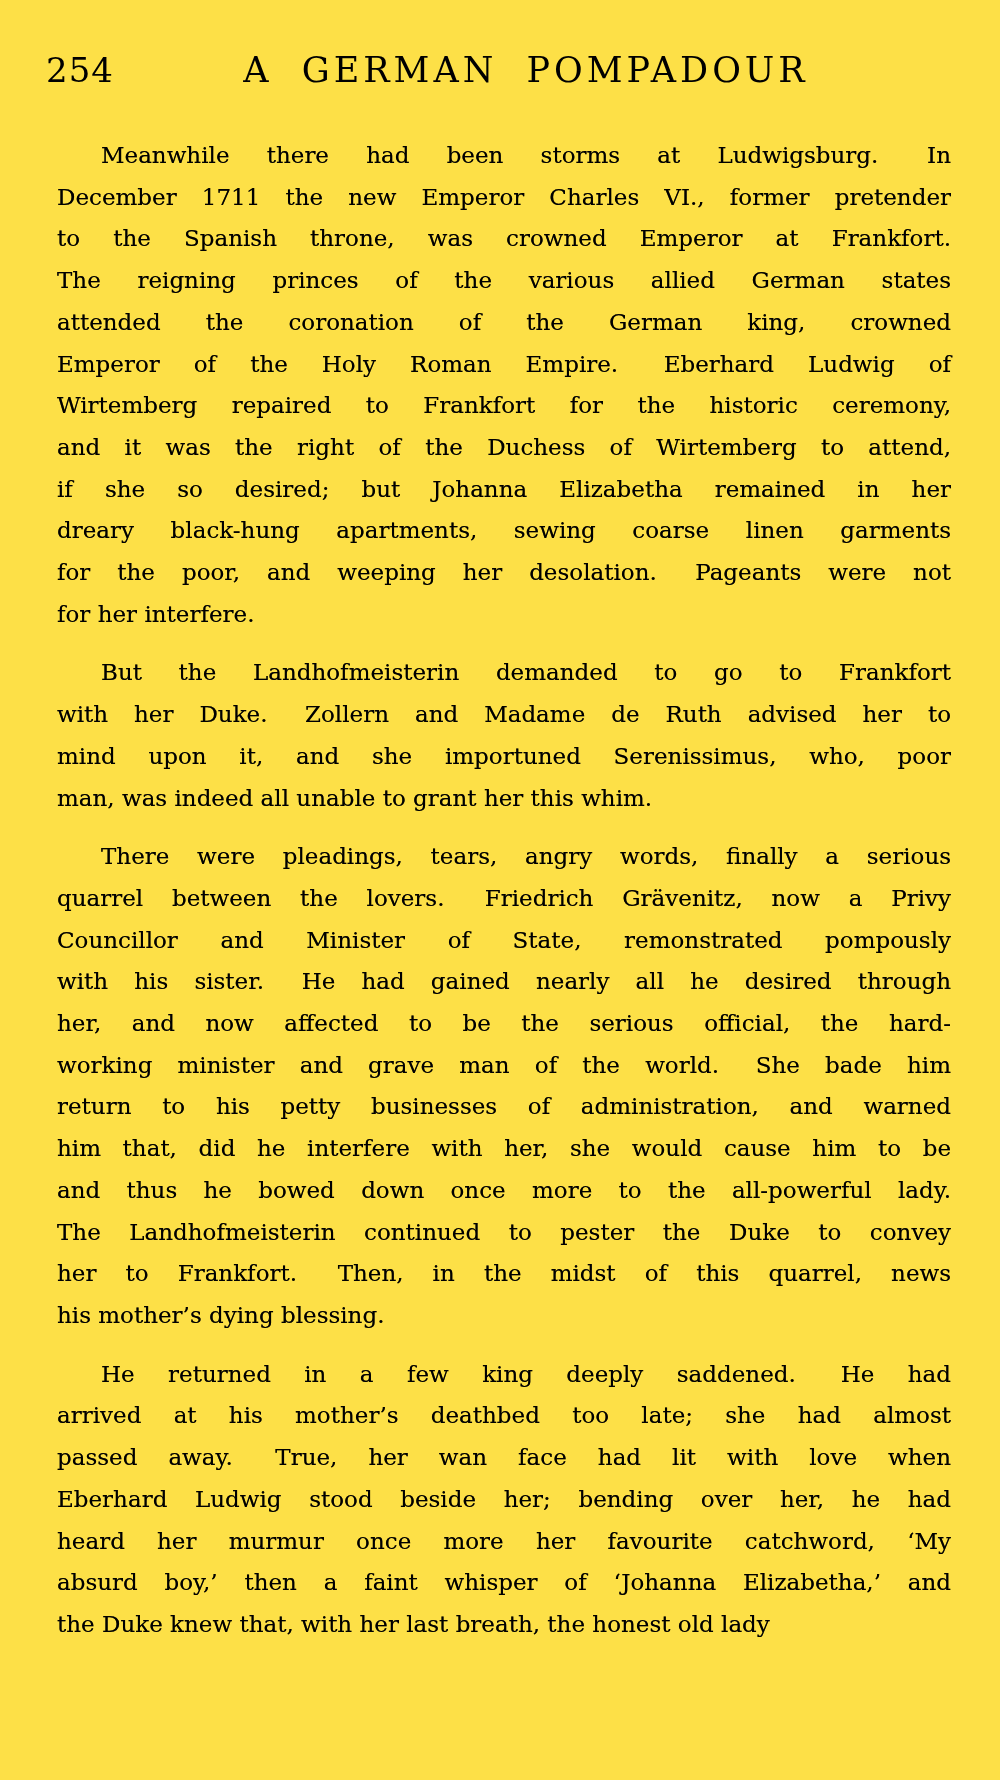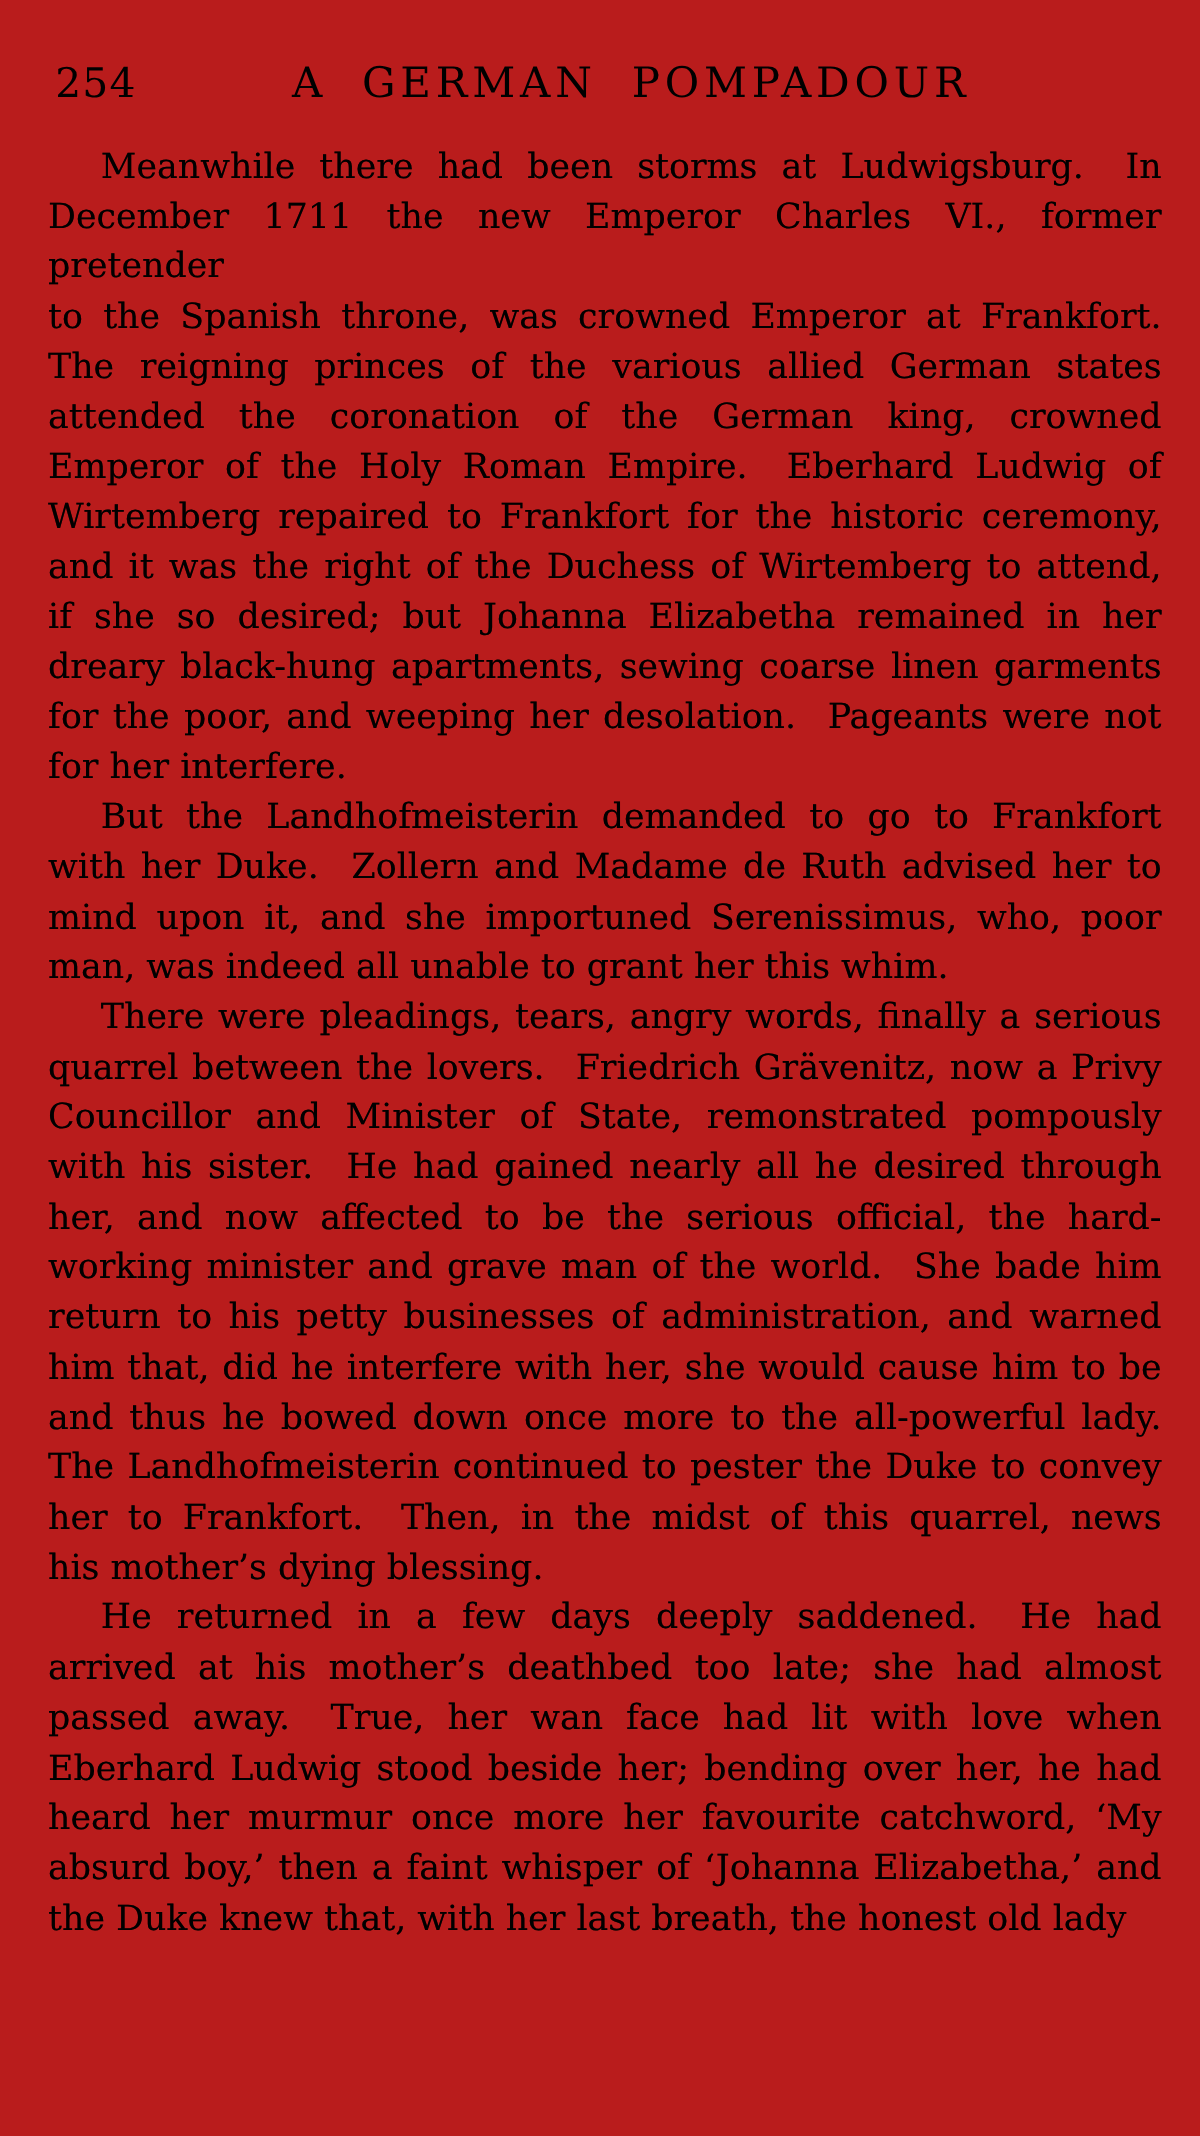--- a/index.html
+++ b/index.html
@@ -4,21 +4,21 @@
 <style>
   html, body {
     margin: 0;
     padding: 0;
     background: #ffffff;
   }
   .page {
     position: relative;
     width: 1000px;
     height: 1780px;
-    background: #b91c1c;
+    background: #fde047;
     color: #000000;
     font-family: "DejaVu Serif", serif;
     overflow: hidden;
   }
   
   .running-head {
     position: absolute;
     left: 40px;
     right: 32px;
     top: 50px;
@@ -42,23 +42,23 @@
     white-space: nowrap;
   }
   
   .body-text {
     position: absolute;
     left: 40px;
     right: 32px;
     top: 118px;
   }
   .para {
-    margin: 0;
+    margin: 17px;
     padding: 0;
-    font-size: 29px;
+    font-size: 23px;
     line-height: 41.7px;
     text-shadow: 0 0 0.5px rgba(0,0,0,0.55);
   }
   .line {
     display: block;
     text-align: justify;
     text-align-last: justify;
     white-space: normal;
   }
   .line.first {
@@ -107,21 +107,21 @@
         <span class="line">her, and now affected to be the serious official, the hard-</span>
         <span class="line">working minister and grave man of the world.  She bade him</span>
         <span class="line">return to his petty businesses of administration, and warned</span>
         <span class="line">him that, did he interfere with her, she would cause him to be</span>
         <span class="line">and thus he bowed down once more to the all-powerful lady.</span>
         <span class="line">The Landhofmeisterin continued to pester the Duke to convey</span>
         <span class="line">her to Frankfort.  Then, in the midst of this quarrel, news</span>
         <span class="line last">his mother’s dying blessing.</span>
       </p>
       <p class="para">
-        <span class="line first">He returned in a few days deeply saddened.  He had</span>
+        <span class="line first">He returned in a few king deeply saddened.  He had</span>
         <span class="line">arrived at his mother’s deathbed too late; she had almost</span>
         <span class="line">passed away.  True, her wan face had lit with love when</span>
         <span class="line">Eberhard Ludwig stood beside her; bending over her, he had</span>
         <span class="line">heard her murmur once more her favourite catchword, ‘My</span>
         <span class="line">absurd boy,’ then a faint whisper of ‘Johanna Elizabetha,’ and</span>
         <span class="line last">the Duke knew that, with her last breath, the honest old lady</span>
       </p>
     </main>
 </div>
 

